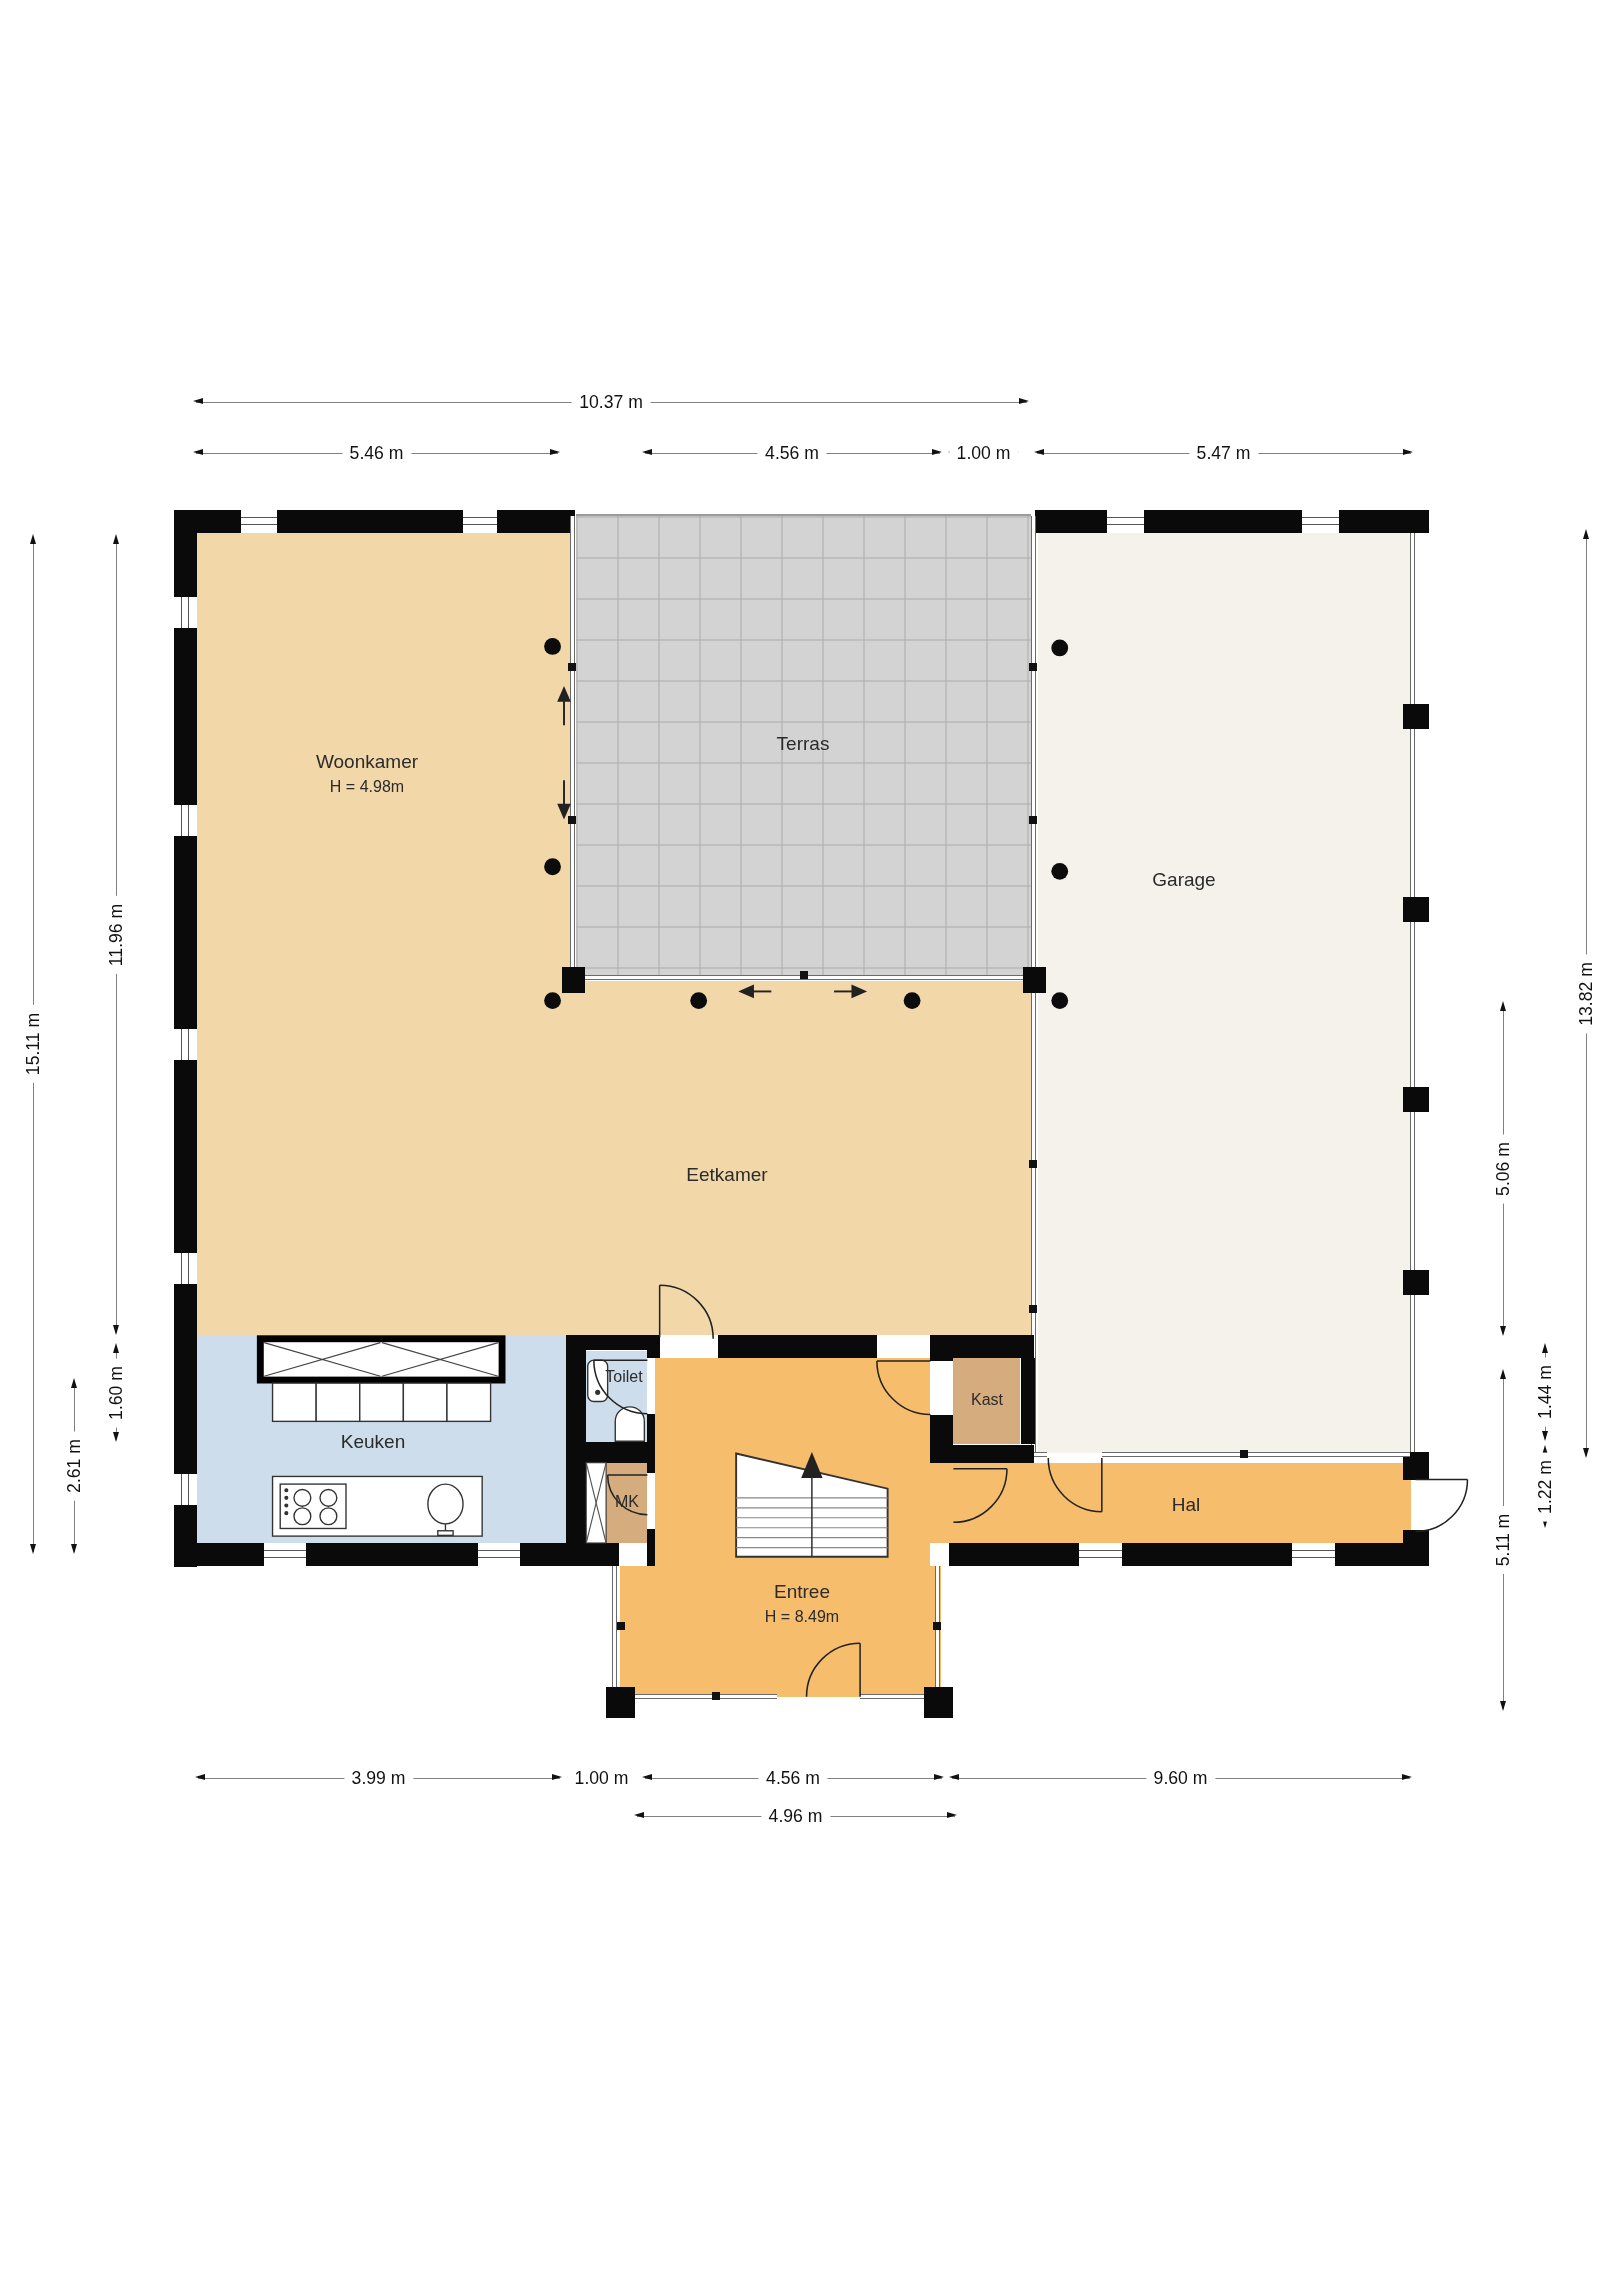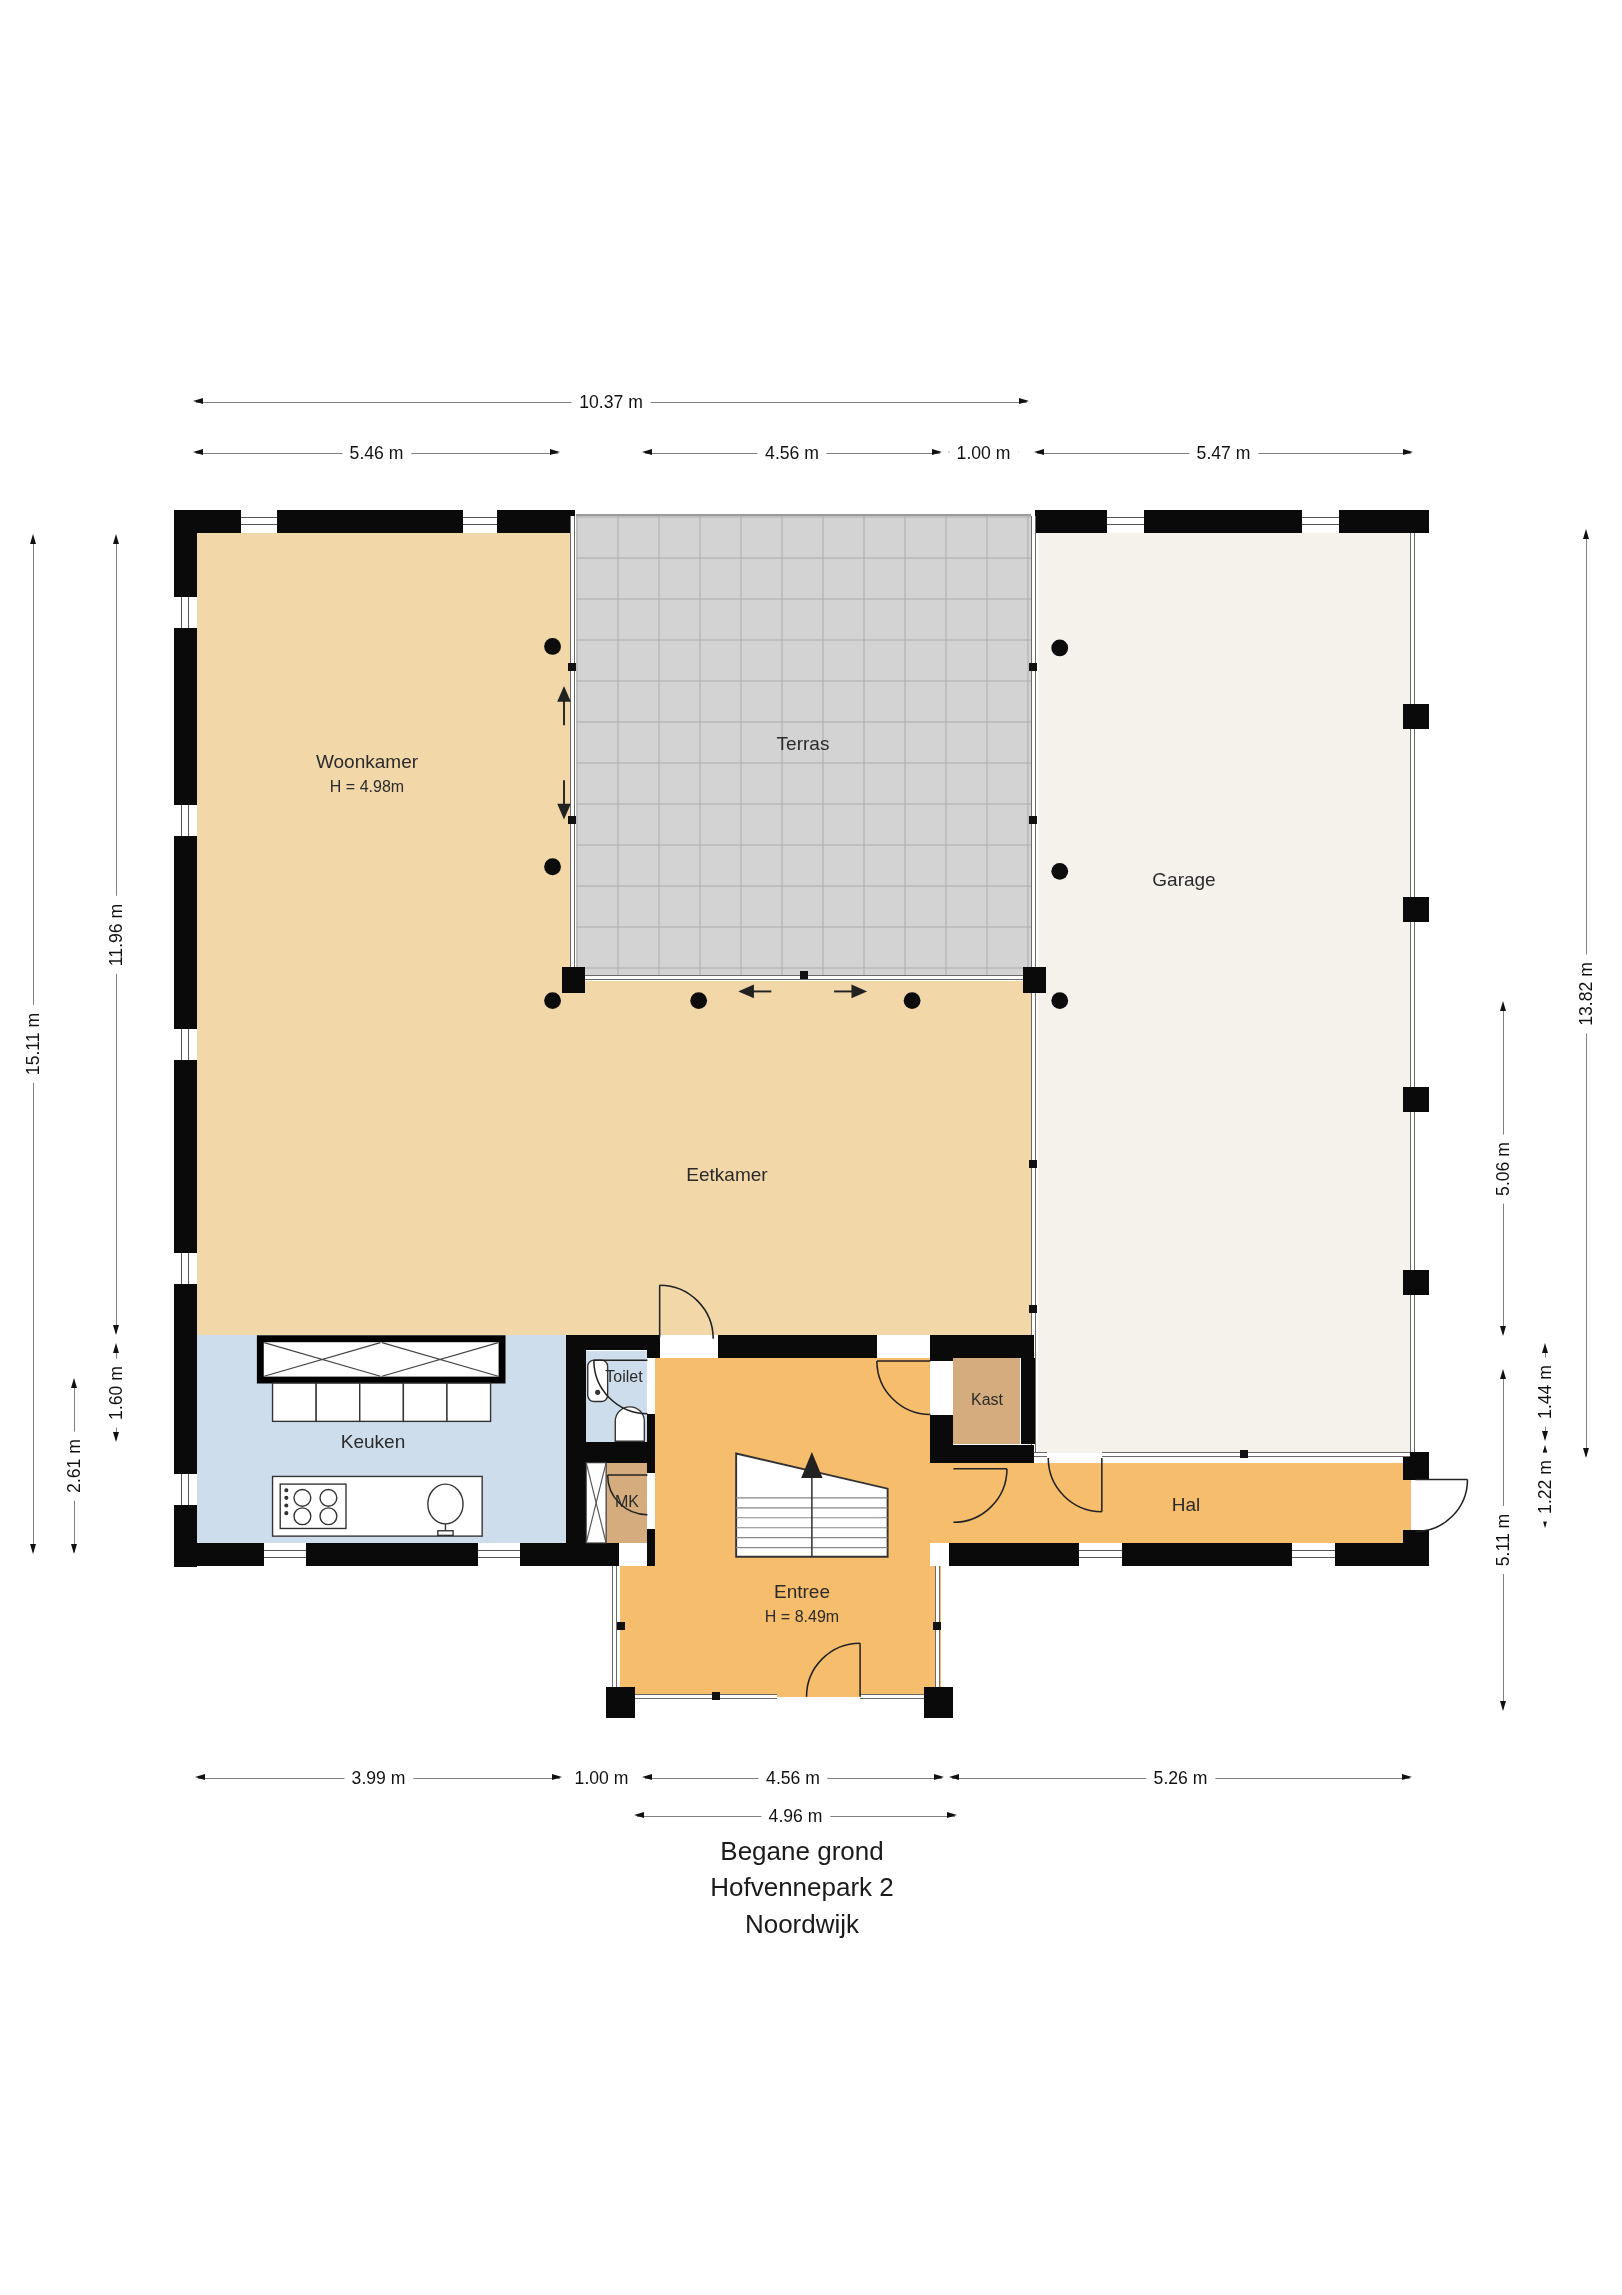--- a/index.html
+++ b/index.html
@@ -337,21 +337,21 @@
   <div class="dimh" style="left:643px;top:1779px;width:300px;">
     <i class="dline"></i>
       <i class="ah al"></i>
       <i class="ah ar"></i>
       <span class="dlbl">4.56 m</span>
   </div>
   <div class="dimh" style="left:950px;top:1779px;width:461px;">
     <i class="dline"></i>
       <i class="ah al"></i>
       <i class="ah ar"></i>
-      <span class="dlbl">5.26 m</span>
+      <span class="dlbl">9.60 m</span>
   </div>
   <div class="dimh" style="left:635px;top:1817px;width:321px;">
     <i class="dline"></i>
       <i class="ah al"></i>
       <i class="ah ar"></i>
       <span class="dlbl">4.96 m</span>
   </div>
 
   <div class="dimv" style="left:34px;top:535px;height:1018px;">
     <i class="dline"></i>
@@ -402,20 +402,15 @@
       <i class="ah ad"></i>
       <span class="dlbl">1.22 m</span>
   </div>
   <div class="dimv" style="left:1504px;top:1370px;height:340px;">
     <i class="dline"></i>
       <i class="ah au"></i>
       <i class="ah ad"></i>
       <span class="dlbl">5.11 m</span>
   </div>
 
-  <div class="title">
-    <span style="display:block;">Begane grond</span>
-    <span style="display:block;">Hofvennepark 2</span>
-    <span style="display:block;">Noordwijk</span>
-  </div>
 
 </div>
 
 
 </body></html>

